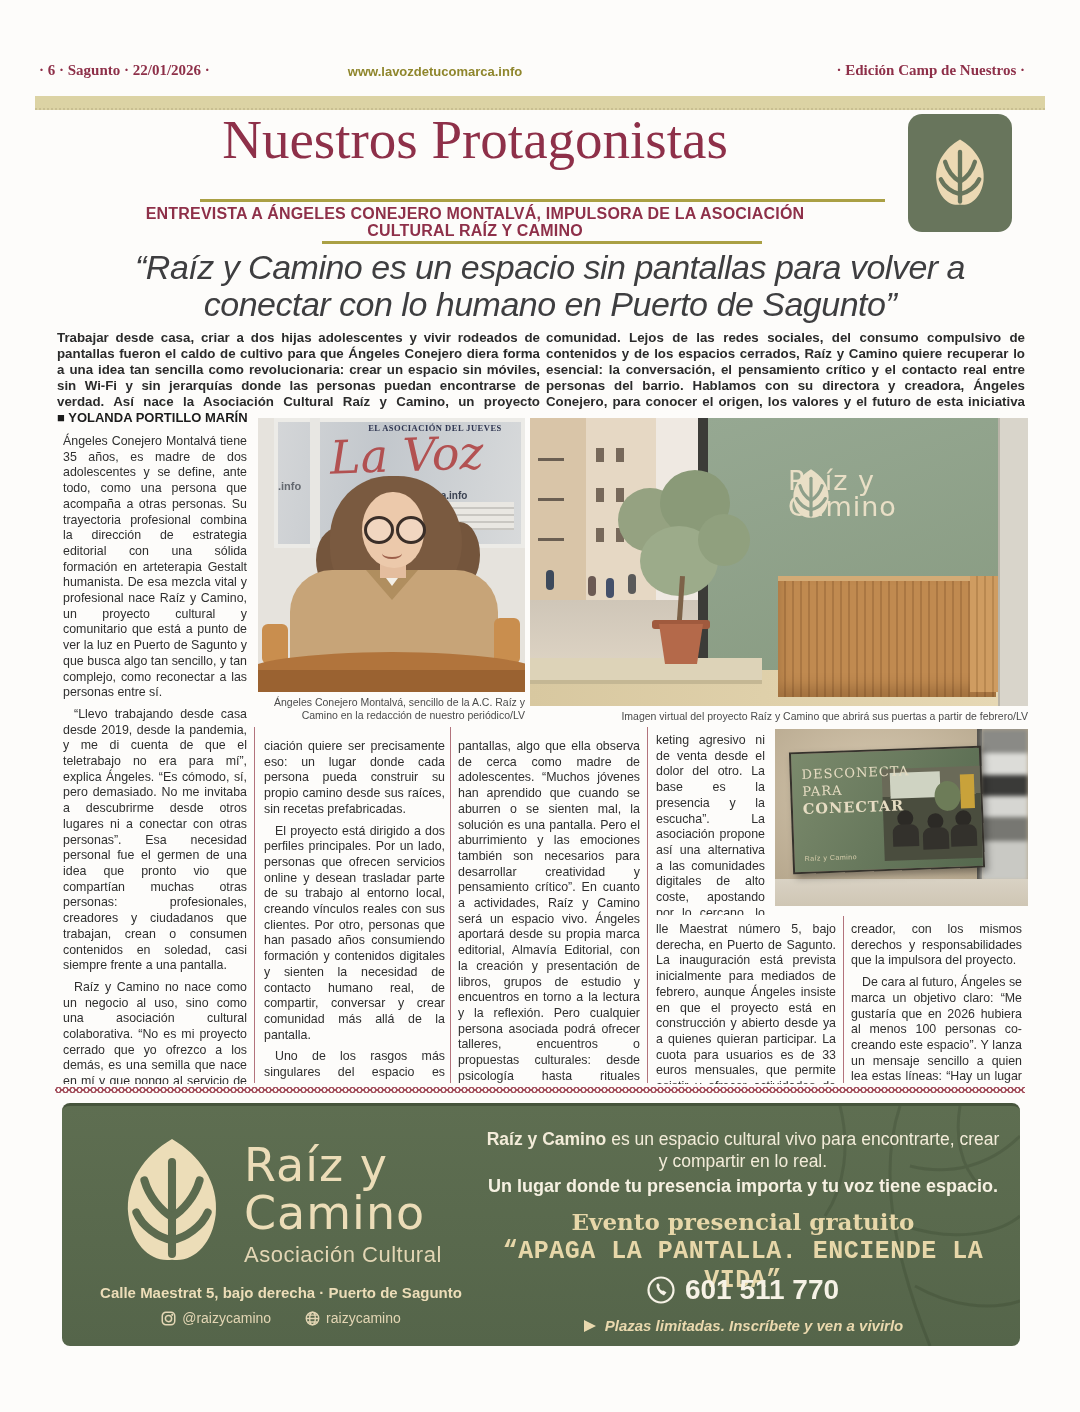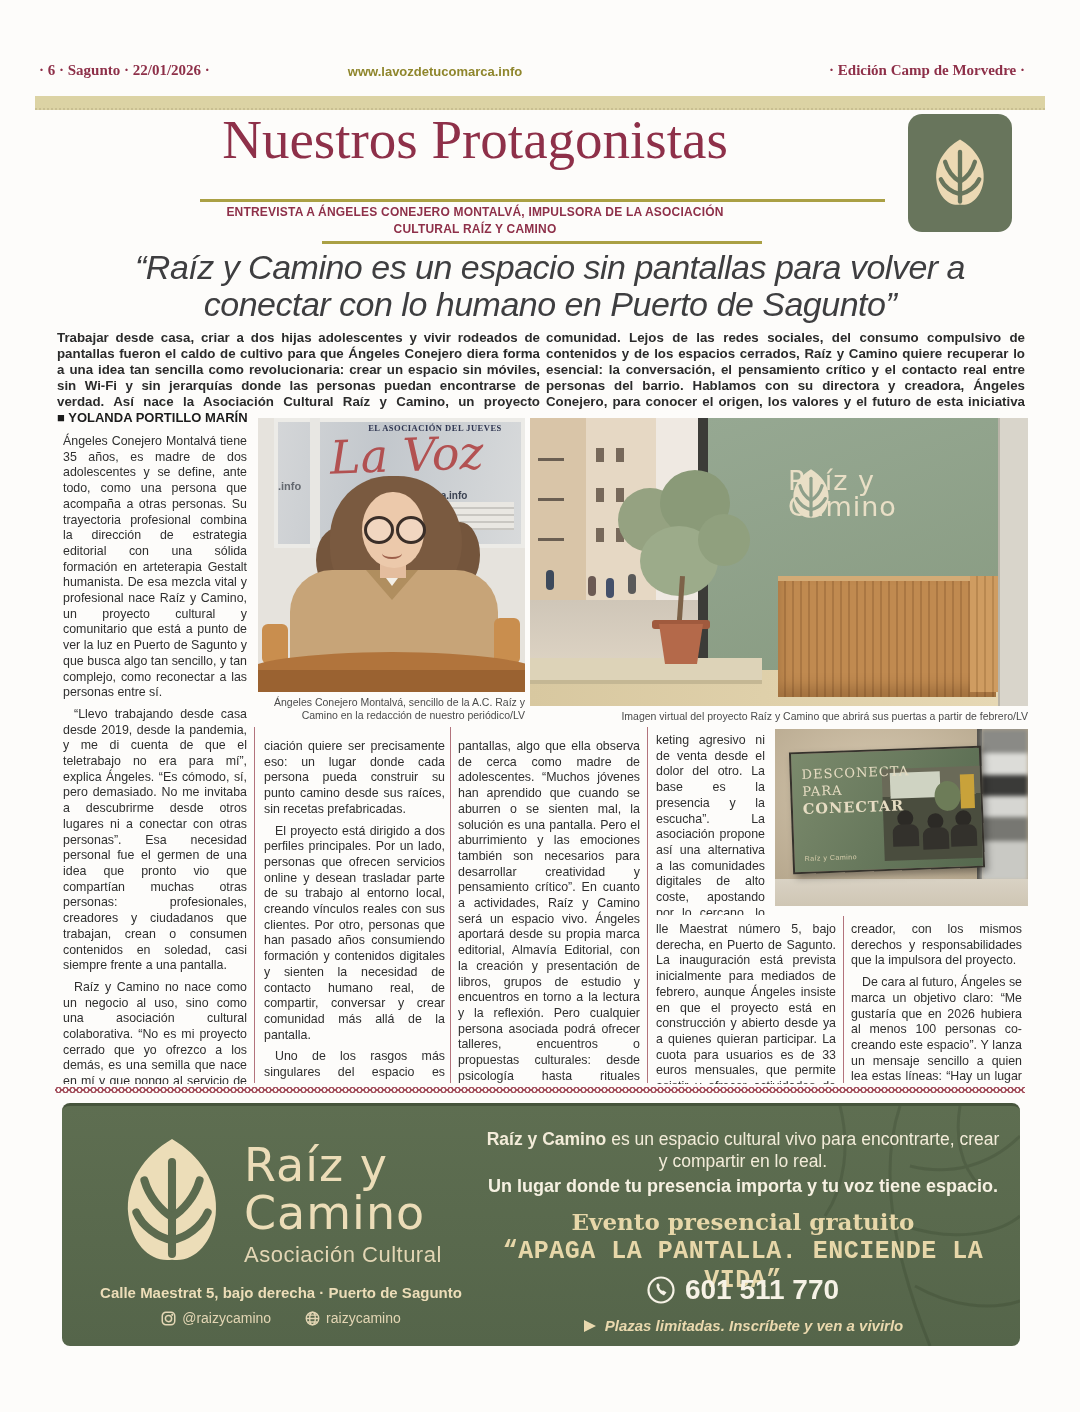--- a/index.html
+++ b/index.html
@@ -8,21 +8,21 @@
   .abs{position:absolute;}
 
   
   .hdr{font-family:"Liberation Serif",serif;font-weight:bold;font-size:15px;color:#8e3049;}
   .hdr-center{font-family:"Liberation Sans",sans-serif;font-weight:bold;font-size:13px;color:#8f862c;}
   .beige-bar{background:#dcd3a4;border-bottom:2px dotted #c9bf92;}
 
   
   .title{font-family:"Liberation Serif",serif;font-size:55px;color:#8e3049;text-align:center;}
   .gold-line{background:#aaa044;height:3px;}
-  .kicker{font-weight:bold;font-size:12px;color:#8e3049;text-align:center;letter-spacing:.2px;}
+  .kicker{font-weight:bold;font-size:16px;color:#8e3049;text-align:center;letter-spacing:.2px;}
   .logo-box{background:#68755c;border-radius:14px;display:flex;align-items:center;justify-content:center;}
 
   .headline{font-style:italic;font-size:34px;line-height:37px;color:#3e3e40;text-align:center;letter-spacing:-.5px;}
 
   .lede{font-weight:bold;font-size:13.3px;line-height:15.9px;text-align:justify;color:#2b2b2b;}
 
   .byline{font-weight:bold;font-size:13px;color:#1b1b1b;}
 
   .colTxt{font-size:12.4px;line-height:15.7px;text-align:justify;color:#2f2f2f;overflow:hidden;}
   .colTxt p{margin:6px;}
@@ -114,21 +114,21 @@
   .f-phone{font-size:28px;font-weight:bold;color:#f6f2e6;display:flex;justify-content:center;gap:10px;align-items:center;}
   .f-cta{font-size:15px;font-weight:bold;font-style:italic;color:#ead9ae;text-align:center;display:flex;justify-content:center;gap:8px;align-items:center;}
 </style>
 </head>
 <body>
 
 <div class="page">
 
   <div class="abs hdr" style="left:39px;top:62px;">· 6 · Sagunto · 22/01/2026 ·</div>
   <div class="abs hdr-center" style="left:0;top:64px;width:870px;text-align:center;">www.lavozdetucomarca.info</div>
-  <div class="abs hdr" style="right:55px;top:62px;">· Edición Camp de Morvedre ·</div>
+  <div class="abs hdr" style="right:55px;top:62px;">· Edición Camp de Nuestros ·</div>
   <div class="abs beige-bar" style="left:35px;top:96px;width:1010px;height:12px;"></div>
 
   <div class="abs title" style="left:55px;top:108px;width:840px;">Nuestros Protagonistas</div>
   <div class="abs logo-box" style="left:908px;top:114px;width:104px;height:118px;">
     <svg width="62" height="76" viewBox="0 0 100 120">
       <path d="M50 6 C74 20 91 44 88 72 C85 98 68 114 50 111 C32 114 15 98 12 72 C9 44 26 20 50 6 Z" fill="#ecd9b4"></path>
       <g stroke="#68755c" stroke-width="7" fill="none" stroke-linecap="round">
         <path d="M50 106 L50 26"></path>
         <path d="M50 74 C40 68 30 56 26 42"></path>
         <path d="M50 74 C60 68 70 56 74 42"></path>
@@ -155,21 +155,21 @@
     <span>YOLANDA PORTILLO MARÍN</span>
   </div>
 
   <div class="abs colTxt" style="left:57px;top:428px;width:196px;height:656px;">
     <p>Ángeles Conejero Montalvá tiene 35 años, es madre de dos adolescentes y se define, ante todo, como una persona que acompaña a otras personas. Su trayectoria profesional combina la dirección de estrategia editorial con una sólida formación en arteterapia Gestalt humanista. De esa mezcla vital y profesional nace Raíz y Camino, un proyecto cultural y comunitario que está a punto de ver la luz en Puerto de Sagunto y que busca algo tan sencillo, y tan complejo, como reconectar a las personas entre sí.</p>
     <p>“Llevo trabajando desde casa desde 2019, desde la pandemia, y me di cuenta de que el teletrabajo no era para mí”, explica Ángeles. “Es cómodo, sí, pero demasiado. No me invitaba a descubrirme desde otros lugares ni a conectar con otras personas”. Esa necesidad personal fue el germen de una idea que pronto vio que compartían muchas otras personas: profesionales, creadores y ciudadanos que trabajan, crean o consumen contenidos en soledad, casi siempre frente a una pantalla.</p>
     <p>Raíz y Camino no nace como un negocio al uso, sino como una asociación cultural colaborativa. “No es mi proyecto cerrado que yo ofrezco a los demás, es una semilla que nace en mí y que pongo al servicio de quienes quieran co-crear el espacio”, aclara. Actualmente son tres las personas que sostienen la idea a nivel organizativo, aunque el objetivo es que crezca de forma orgánica con quienes se sumen al proceso.</p>
 
   </div>
   <div class="abs colTxt" style="left:258px;top:733px;width:193px;height:350px;">
-    <p>ciación quiere ser precisamente eso: un lugar donde cada persona pueda construir su punto camino desde sus raíces, sin recetas prefabricadas.</p>
+    <p>ciación quiere ser precisamente eso: un lugar donde cada persona pueda construir su propio camino desde sus raíces, sin recetas prefabricadas.</p>
     <p>El proyecto está dirigido a dos perfiles principales. Por un lado, personas que ofrecen servicios online y desean trasladar parte de su trabajo al entorno local, creando vínculos reales con sus clientes. Por otro, personas que han pasado años consumiendo formación y contenidos digitales y sienten la necesidad de contacto humano real, de compartir, conversar y crear comunidad más allá de la pantalla.</p>
     <p>Uno de los rasgos más singulares del espacio es precisamente su desconexión digital. “No habrá Wi-Fi y los móviles se dejarán en una cajita al entrar”, explica Ángeles. “Queremos estar realmente presentes con las personas que tenemos delante”. Esta filosofía cobra especial sentido en una sociedad cada vez más mediada por</p>
   </div>
   <div class="abs colTxt" style="left:452px;top:733px;width:194px;height:350px;">
     <p>pantallas, algo que ella observa de cerca como madre de adolescentes. “Muchos jóvenes han aprendido que cuando se aburren o se sienten mal, la solución es una pantalla. Pero el aburrimiento y las emociones también son necesarios para desarrollar creatividad y pensamiento crítico”. En cuanto a actividades, Raíz y Camino será un espacio vivo. Ángeles aportará desde su propia marca editorial, Almavía Editorial, con la creación y presentación de libros, grupos de estudio y encuentros en torno a la lectura y la reflexión. Pero cualquier persona asociada podrá ofrecer talleres, encuentros o propuestas culturales: desde psicología hasta rituales simbólicos, encuentros creativos o espacios de diálogo. Siempre en grupos reducidos, de unas diez personas, favoreciendo la cercanía y la horizontalidad.</p>
 
   </div>
   <div class="abs colTxt" style="left:650px;top:727px;width:121px;height:188px;">
     <p>keting agresivo ni de venta desde el dolor del otro. La base es la presencia y la escucha”. La asociación propone así una alternativa a las comunidades digitales de alto coste, apostando por lo cercano, lo accesible y lo humano.</p>
 

